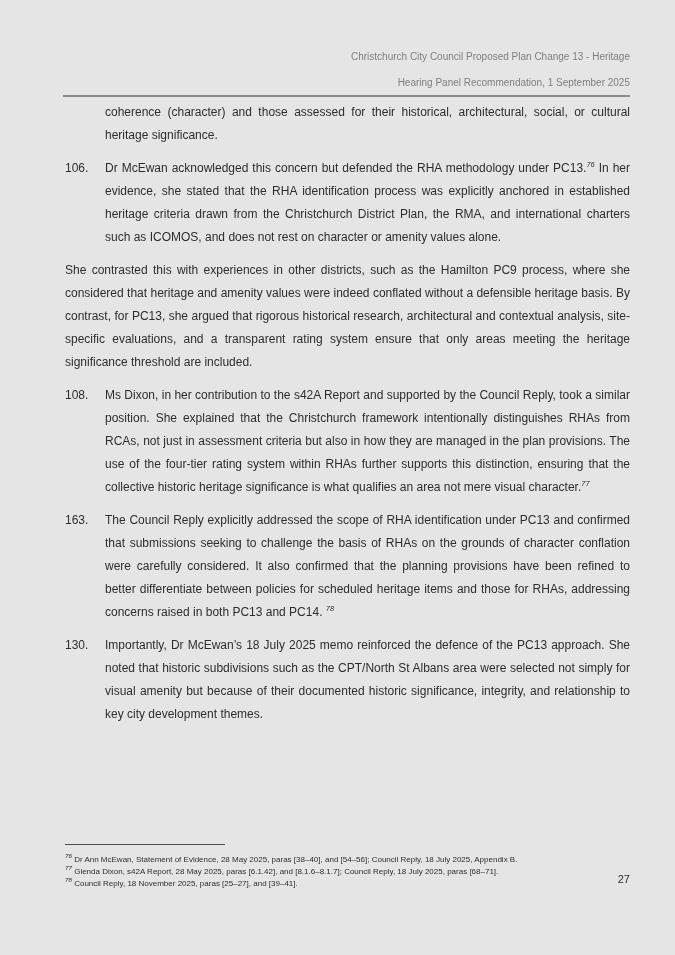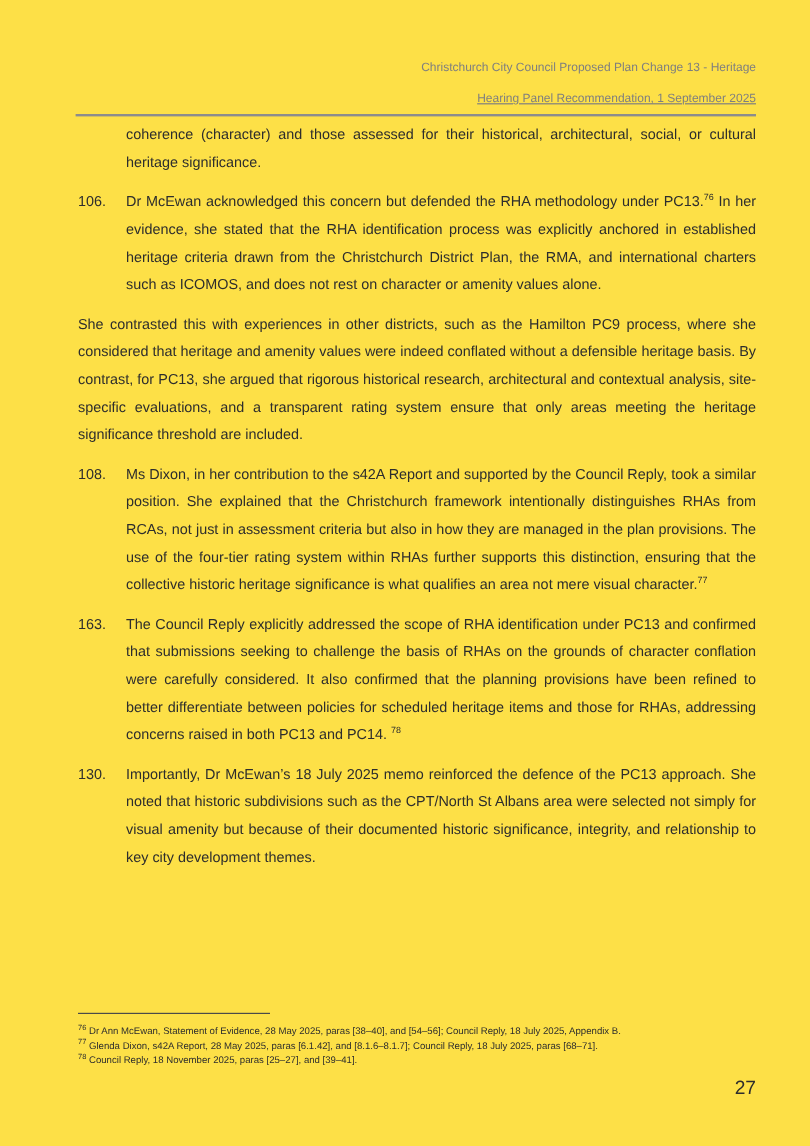--- a/index.html
+++ b/index.html
@@ -4,38 +4,37 @@
 <style>
   html, body {
     margin: 0;
     padding: 0;
     background: #ffffff;
   }
   .page {
     position: relative;
     width: 675px;
     height: 955px;
-    background: #fde047;
+    background: #e5e5e5;
     font-family: "Liberation Sans", "DejaVu Sans", sans-serif;
     color: #2d2d2d;
     overflow: hidden;
   }
   .header {
     position: absolute;
     top: 51px;
     right: 45px;
     left: 65px;
     text-align: right;
     color: #7f7f7f;
     font-size: 10px;
     line-height: 12px;
   }
   .header .hline2 {
     margin-top: 14px;
-    text-decoration: underline;
   }
   .header-rule {
     position: absolute;
     top: 95px;
     left: 63px;
     right: 45px;
     height: 2px;
     background: #8c8c8c;
   }
   .content {
@@ -58,20 +57,21 @@
     flex: 0 0 40px;
   }
   .para .ptext {
     flex: 1 1 auto;
     text-align: justify;
   }
   sup {
     font-size: 0.62em;
     line-height: 0;
     vertical-align: super;
+    font-style: italic;
   }
   .footnotes {
     position: absolute;
     left: 65px;
     right: 45px;
     top: 844px;
     font-size: 8px;
     line-height: 12px;
     color: #2d2d2d;
   }
@@ -79,23 +79,23 @@
     width: 160px;
     height: 1px;
     background: #4a4a4a;
     margin-bottom: 9px;
   }
   .fn sup {
     font-size: 0.78em;
   }
   .page-number {
     position: absolute;
-    top: 899px;
+    top: 873px;
     right: 45px;
-    font-size: 16px;
+    font-size: 11px;
     color: #2d2d2d;
   }
 </style>
 </head>
 <body>
 
 <div class="page">
 
   <div class="header">
     <div class="hline1">Christchurch City Council Proposed Plan Change 13 - Heritage</div>

